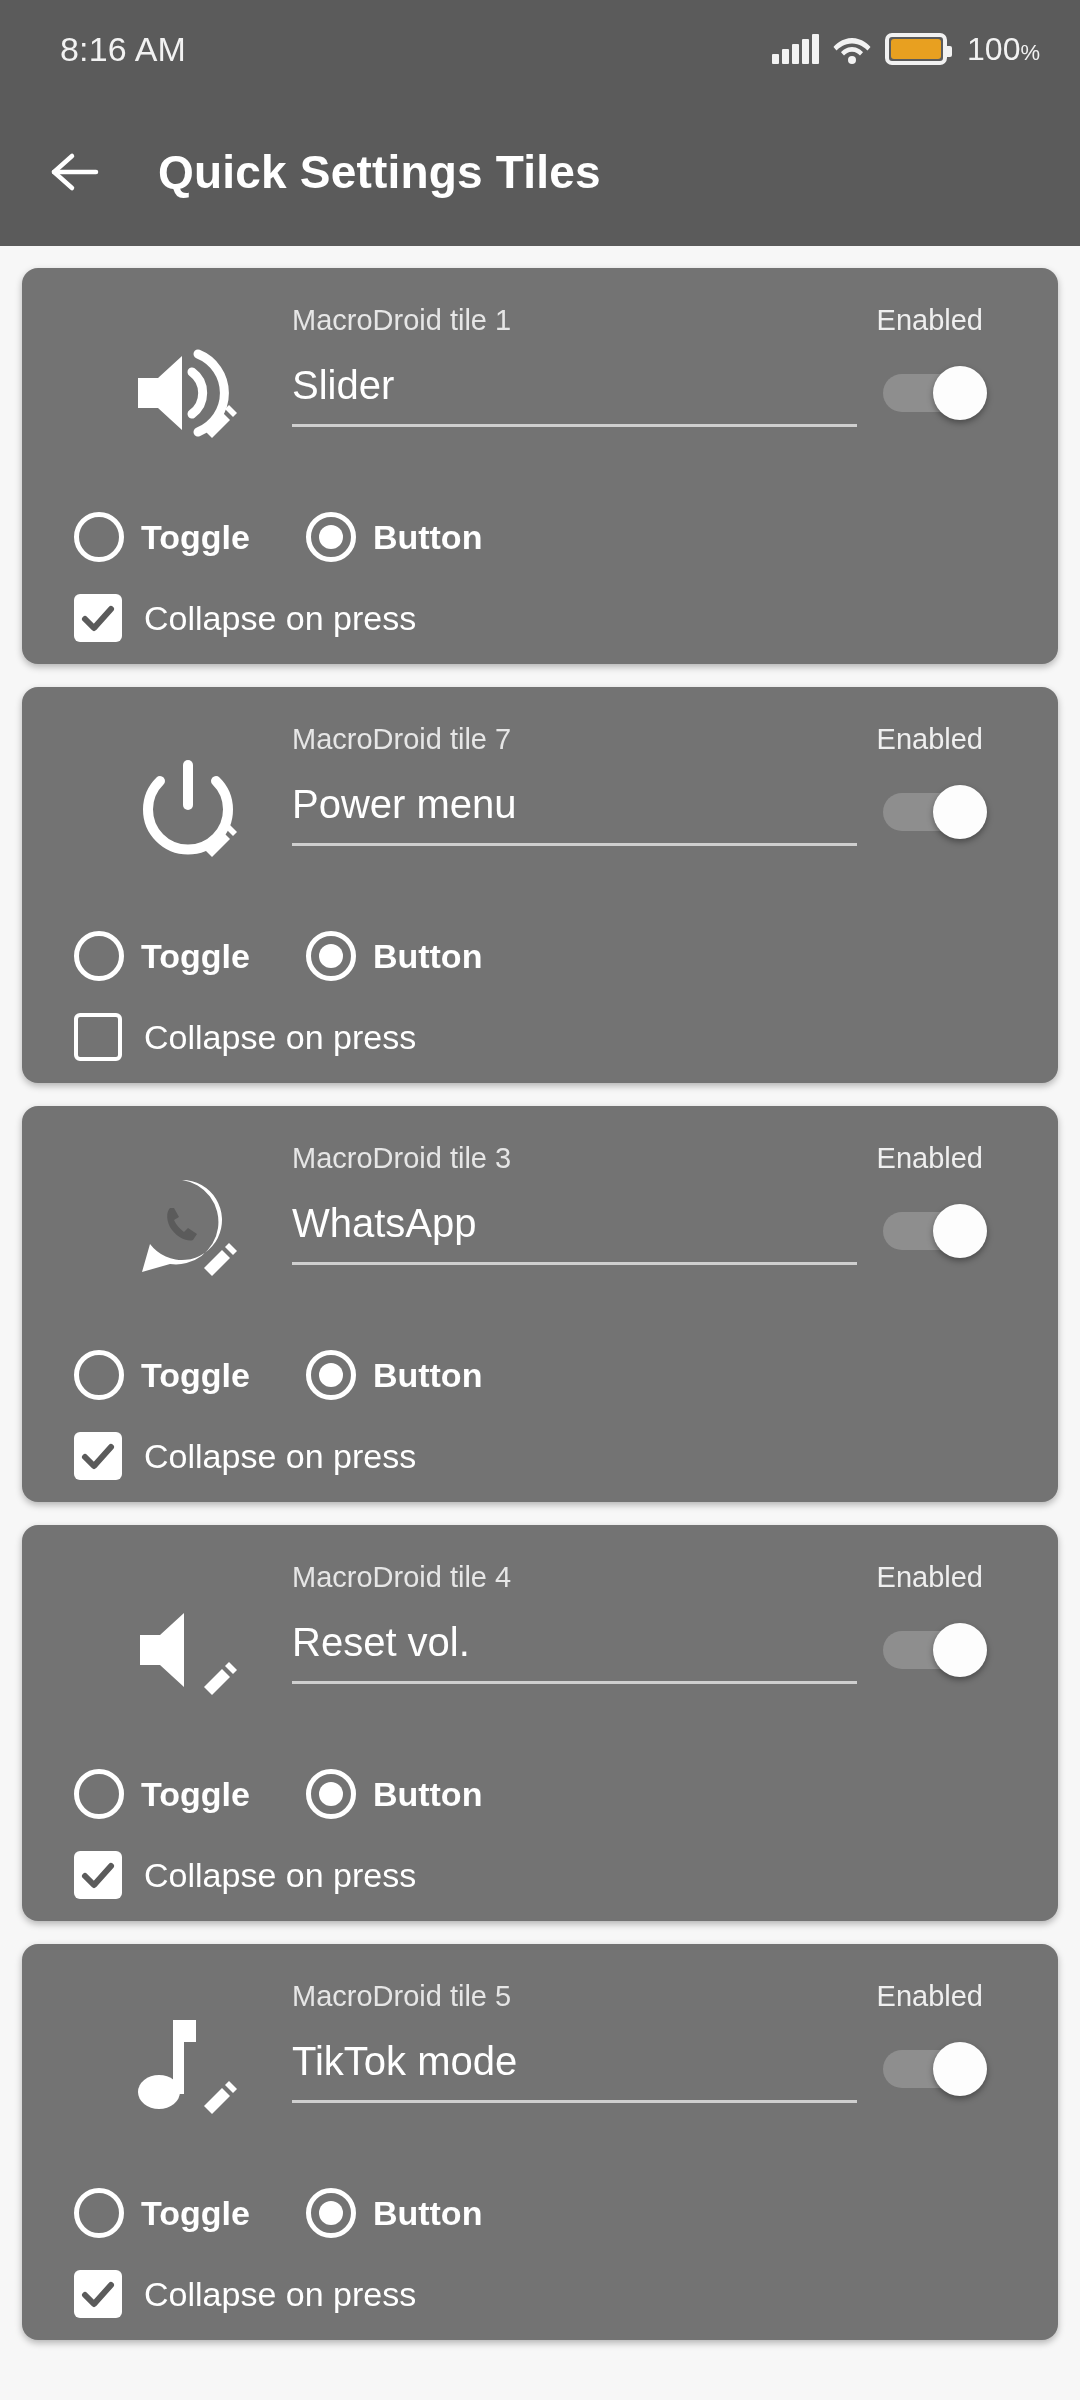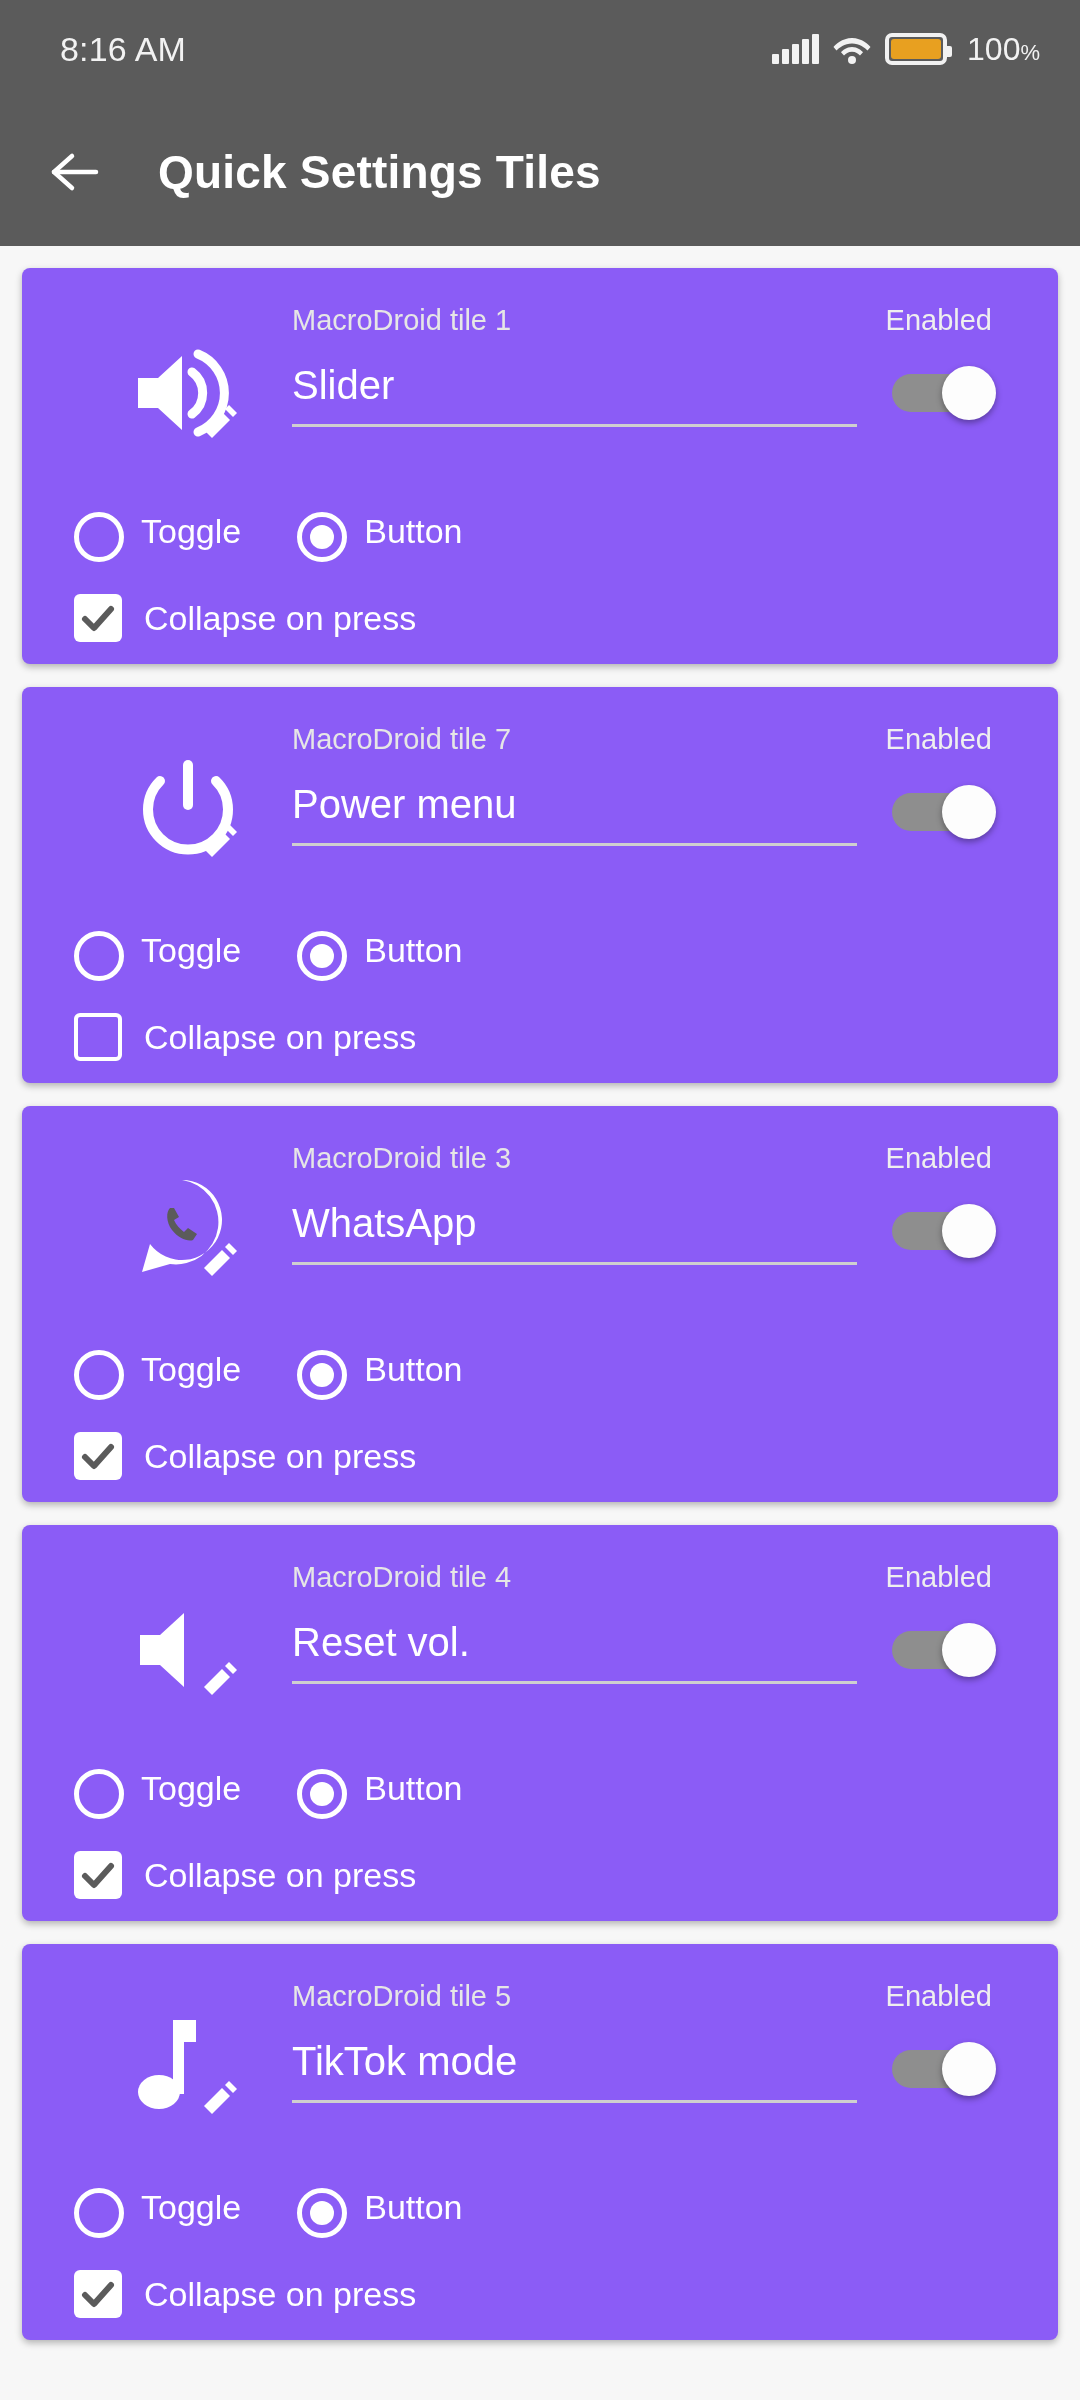--- a/index.html
+++ b/index.html
@@ -57,24 +57,24 @@
   .page-title {
     color:#ffffff; font-size:46px; font-weight:bold; margin-left:32px;
     letter-spacing:.2px;
   }
 
   
   .cards { position:absolute; top:246px; left:0; width:1080px; }
   .card {
     position:relative;
     margin:23px 22px 0 22px;
-    background:#8b5cf6;
-    border-radius:8px;
+    background:#737373;
+    border-radius:16px;
     box-shadow:0 3px 7px rgba(0,0,0,.28);
-    padding:26px 4px 22px 0;
+    padding:26px 13px 22px 0;
     min-height:395px;
   }
   .card:first-child { margin-top:22px; }
 
   .card-top { position:relative; height:196px; }
   .tile-label {
     position:absolute; left:270px; top:10px;
     color:#e6e6e6; font-size:29px;
   }
   .enabled-label {
@@ -105,21 +105,21 @@
   }
   .switch .knob {
     position:absolute; right:0; top:0; width:54px; height:54px;
     background:#fdfdfd; border-radius:50%;
     box-shadow:0 3px 6px rgba(0,0,0,.35);
   }
 
   .radio-row {
     display:flex; align-items:center; margin:22px 0 0 52px;
   }
-  .radio-item { display:flex; cursor:pointer; }
+  .radio-item { display:flex; align-items:center; cursor:pointer;font-weight:bold; }
   .radio-item + .radio-item { margin-left:56px; }
   .radio {
     width:50px; height:50px; border-radius:50%;
     border:5px solid #ffffff; position:relative; flex:none;
   }
   .radio.on:after {
     content:""; position:absolute; left:50%; top:50%;
     width:24px; height:24px; background:#ffffff; border-radius:50%;
     transform:translate(-50%,-50%);
   }

